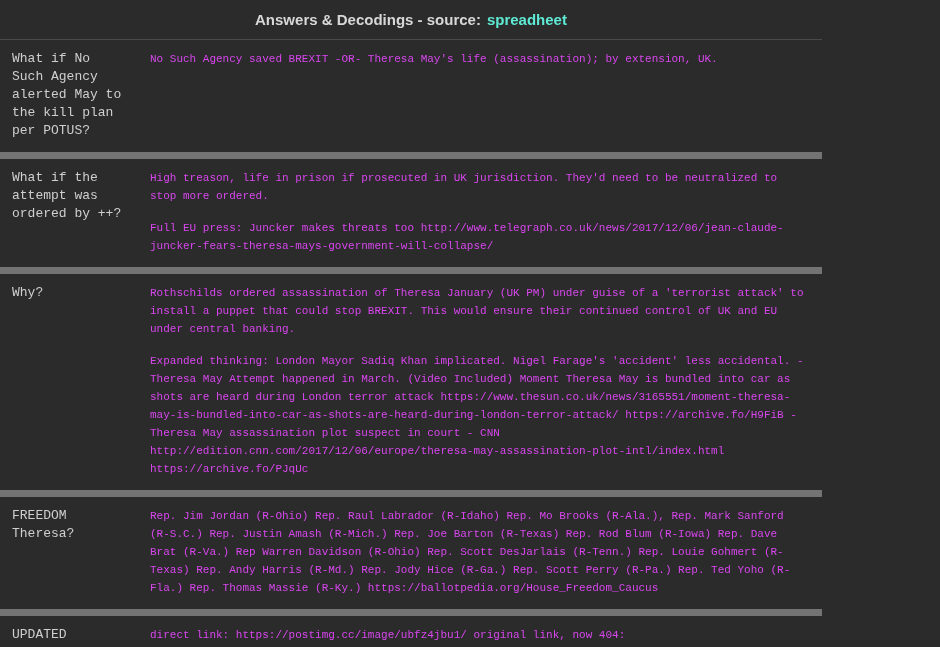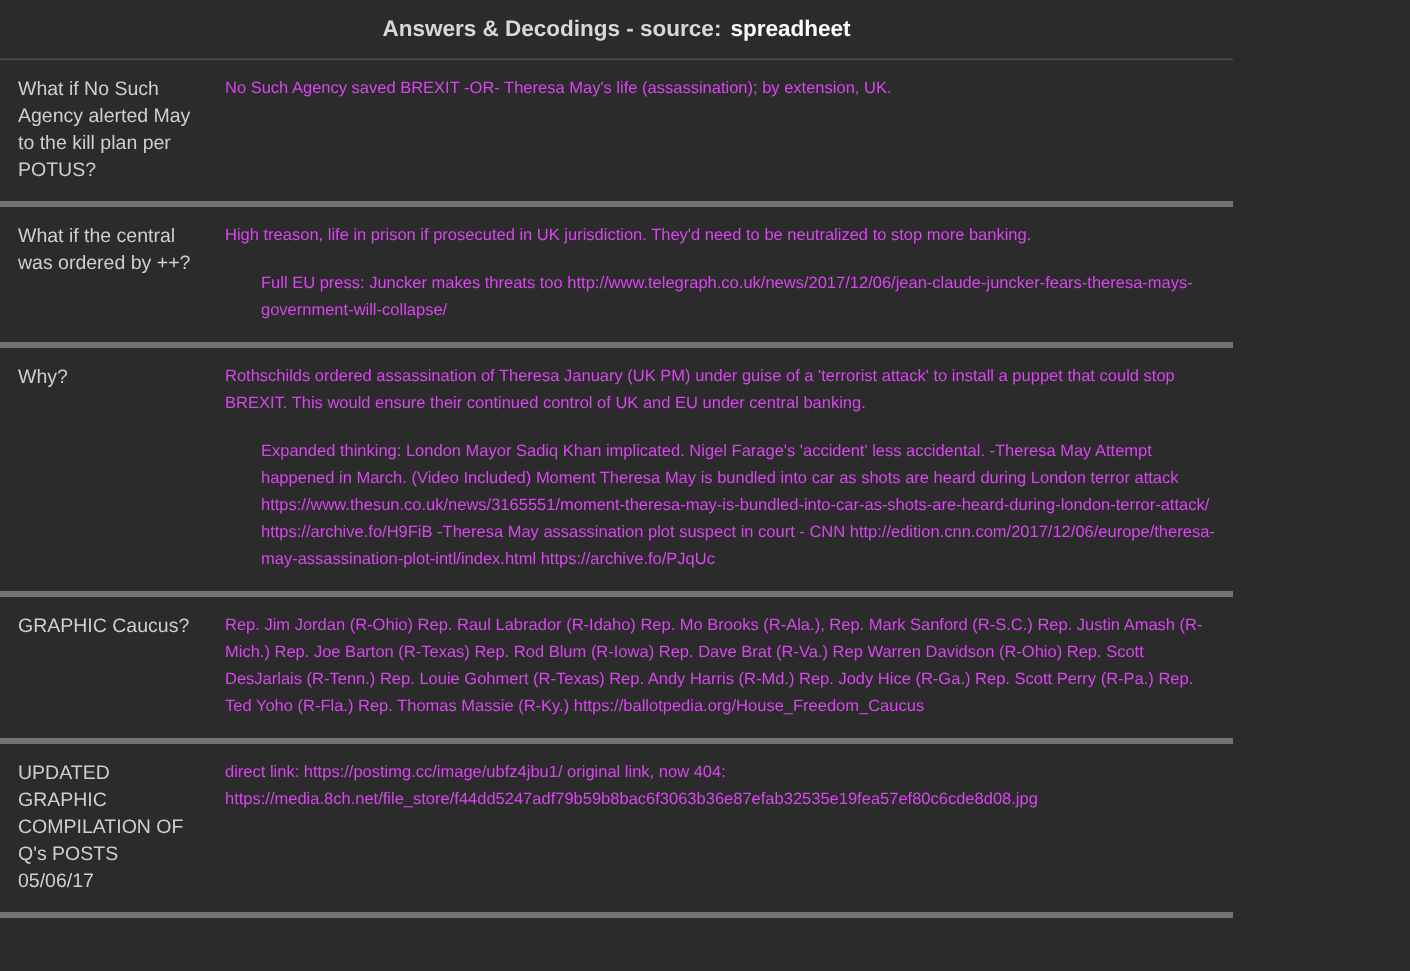--- a/index.html
+++ b/index.html
@@ -30,33 +30,34 @@
     justify-content: center;
     background: #2b2b2b;
   }
   .header-title {
     font-size: 15px;
     color: #d8d8d8;
     font-weight: bold;
   }
   .header-link {
     font-size: 15px;
-    color: #ffffff;
+    color: #5eead4;
     font-weight: bold;
     margin-left: 6px;
     text-decoration: none;
     cursor: pointer;
   }
   .table {
     width: 100%;
     border-collapse: collapse;
     table-layout: fixed;
   }
   .table tr {
-    border-bottom: 4px solid #737373;
+    border-bottom: 7px solid #737373;
+    font-family: Liberation Mono, monospace;
   }
   .cell-q {
     width: 140px;
     vertical-align: top;
     padding: 10px 12px 12px 12px;
     color: #cfcfcf;
     font-size: 13px;
     line-height: 18px;
     box-sizing: border-box;
   }
@@ -66,21 +67,20 @@
     color: #d946ef;
     font-size: 11px;
     line-height: 18px;
     box-sizing: border-box;
   }
   .para {
     margin: 0 0 0 0;
   }
   .para + .para {
     margin-top: 14px;
-    margin-left: 24px;
   }
 </style>
 </head>
 <body>
 
 <div class="page">
 
   <div class="header">
     <span class="header-title">Answers &amp; Decodings - source:</span>
     <a class="header-link">spreadheet</a>
@@ -90,37 +90,37 @@
     <tbody>
 
       <tr>
         <td class="cell-q">What if No Such Agency alerted May to the kill plan per POTUS?</td>
         <td class="cell-a">
           <div class="para">No Such Agency saved BREXIT -OR- Theresa May's life (assassination); by extension, UK.</div>
         </td>
       </tr>
 
       <tr>
-        <td class="cell-q">What if the central was ordered by ++?</td>
+        <td class="cell-q">What if the attempt was ordered by ++?</td>
         <td class="cell-a">
-          <div class="para">High treason, life in prison if prosecuted in UK jurisdiction. They'd need to be neutralized to stop more banking.</div>
+          <div class="para">High treason, life in prison if prosecuted in UK jurisdiction. They'd need to be neutralized to stop more ordered.</div>
           <div class="para">Full EU press: Juncker makes threats too http://www.telegraph.co.uk/news/2017/12/06/jean-claude-juncker-fears-theresa-mays-government-will-collapse/</div>
         </td>
       </tr>
 
       <tr>
         <td class="cell-q">Why?</td>
         <td class="cell-a">
           <div class="para">Rothschilds ordered assassination of Theresa January (UK PM) under guise of a 'terrorist attack' to install a puppet that could stop BREXIT. This would ensure their continued control of UK and EU under central banking.</div>
           <div class="para">Expanded thinking: London Mayor Sadiq Khan implicated. Nigel Farage's 'accident' less accidental. -Theresa May Attempt happened in March. (Video Included) Moment Theresa May is bundled into car as shots are heard during London terror attack https://www.thesun.co.uk/news/3165551/moment-theresa-may-is-bundled-into-car-as-shots-are-heard-during-london-terror-attack/ https://archive.fo/H9FiB -Theresa May assassination plot suspect in court - CNN http://edition.cnn.com/2017/12/06/europe/theresa-may-assassination-plot-intl/index.html https://archive.fo/PJqUc</div>
         </td>
       </tr>
 
       <tr>
-        <td class="cell-q">GRAPHIC Caucus?</td>
+        <td class="cell-q">FREEDOM Theresa?</td>
         <td class="cell-a">
           <div class="para">Rep. Jim Jordan (R-Ohio) Rep. Raul Labrador (R-Idaho) Rep. Mo Brooks (R-Ala.), Rep. Mark Sanford (R-S.C.) Rep. Justin Amash (R-Mich.) Rep. Joe Barton (R-Texas) Rep. Rod Blum (R-Iowa) Rep. Dave Brat (R-Va.) Rep Warren Davidson (R-Ohio) Rep. Scott DesJarlais (R-Tenn.) Rep. Louie Gohmert (R-Texas) Rep. Andy Harris (R-Md.) Rep. Jody Hice (R-Ga.) Rep. Scott Perry (R-Pa.) Rep. Ted Yoho (R-Fla.) Rep. Thomas Massie (R-Ky.) https://ballotpedia.org/House_Freedom_Caucus</div>
         </td>
       </tr>
 
 
       <tr>
         <td class="cell-q">UPDATED GRAPHIC COMPILATION OF Q's POSTS 05/06/17</td>
         <td class="cell-a">
           <div class="para">direct link: https://postimg.cc/image/ubfz4jbu1/ original link, now 404: https://media.8ch.net/file_store/f44dd5247adf79b59b8bac6f3063b36e87efab32535e19fea57ef80c6cde8d08.jpg</div>

